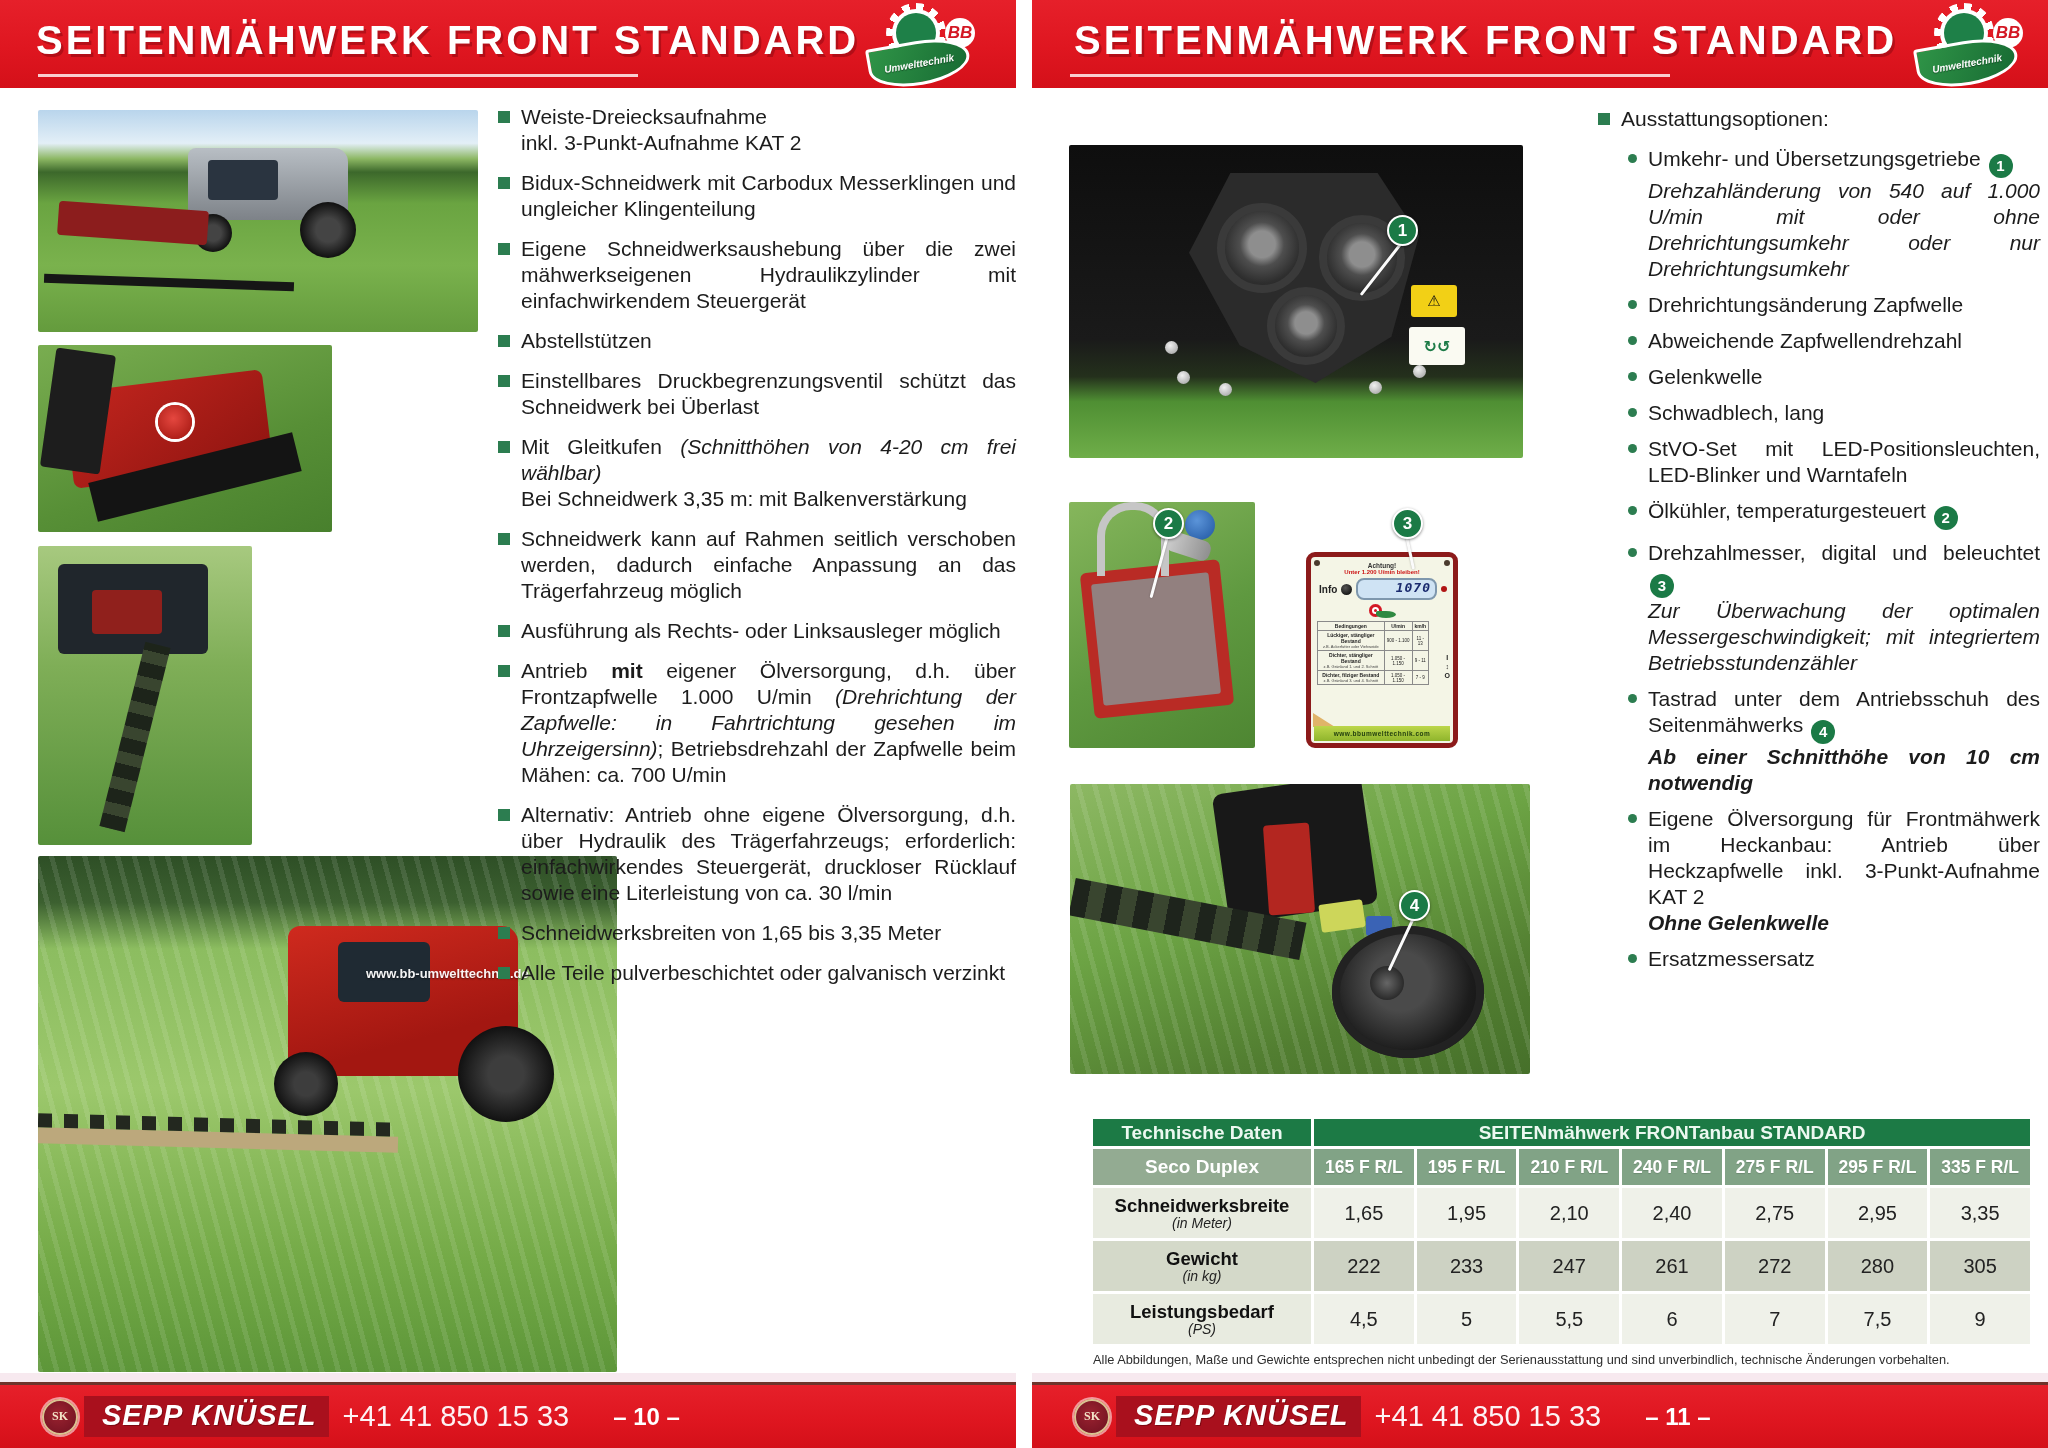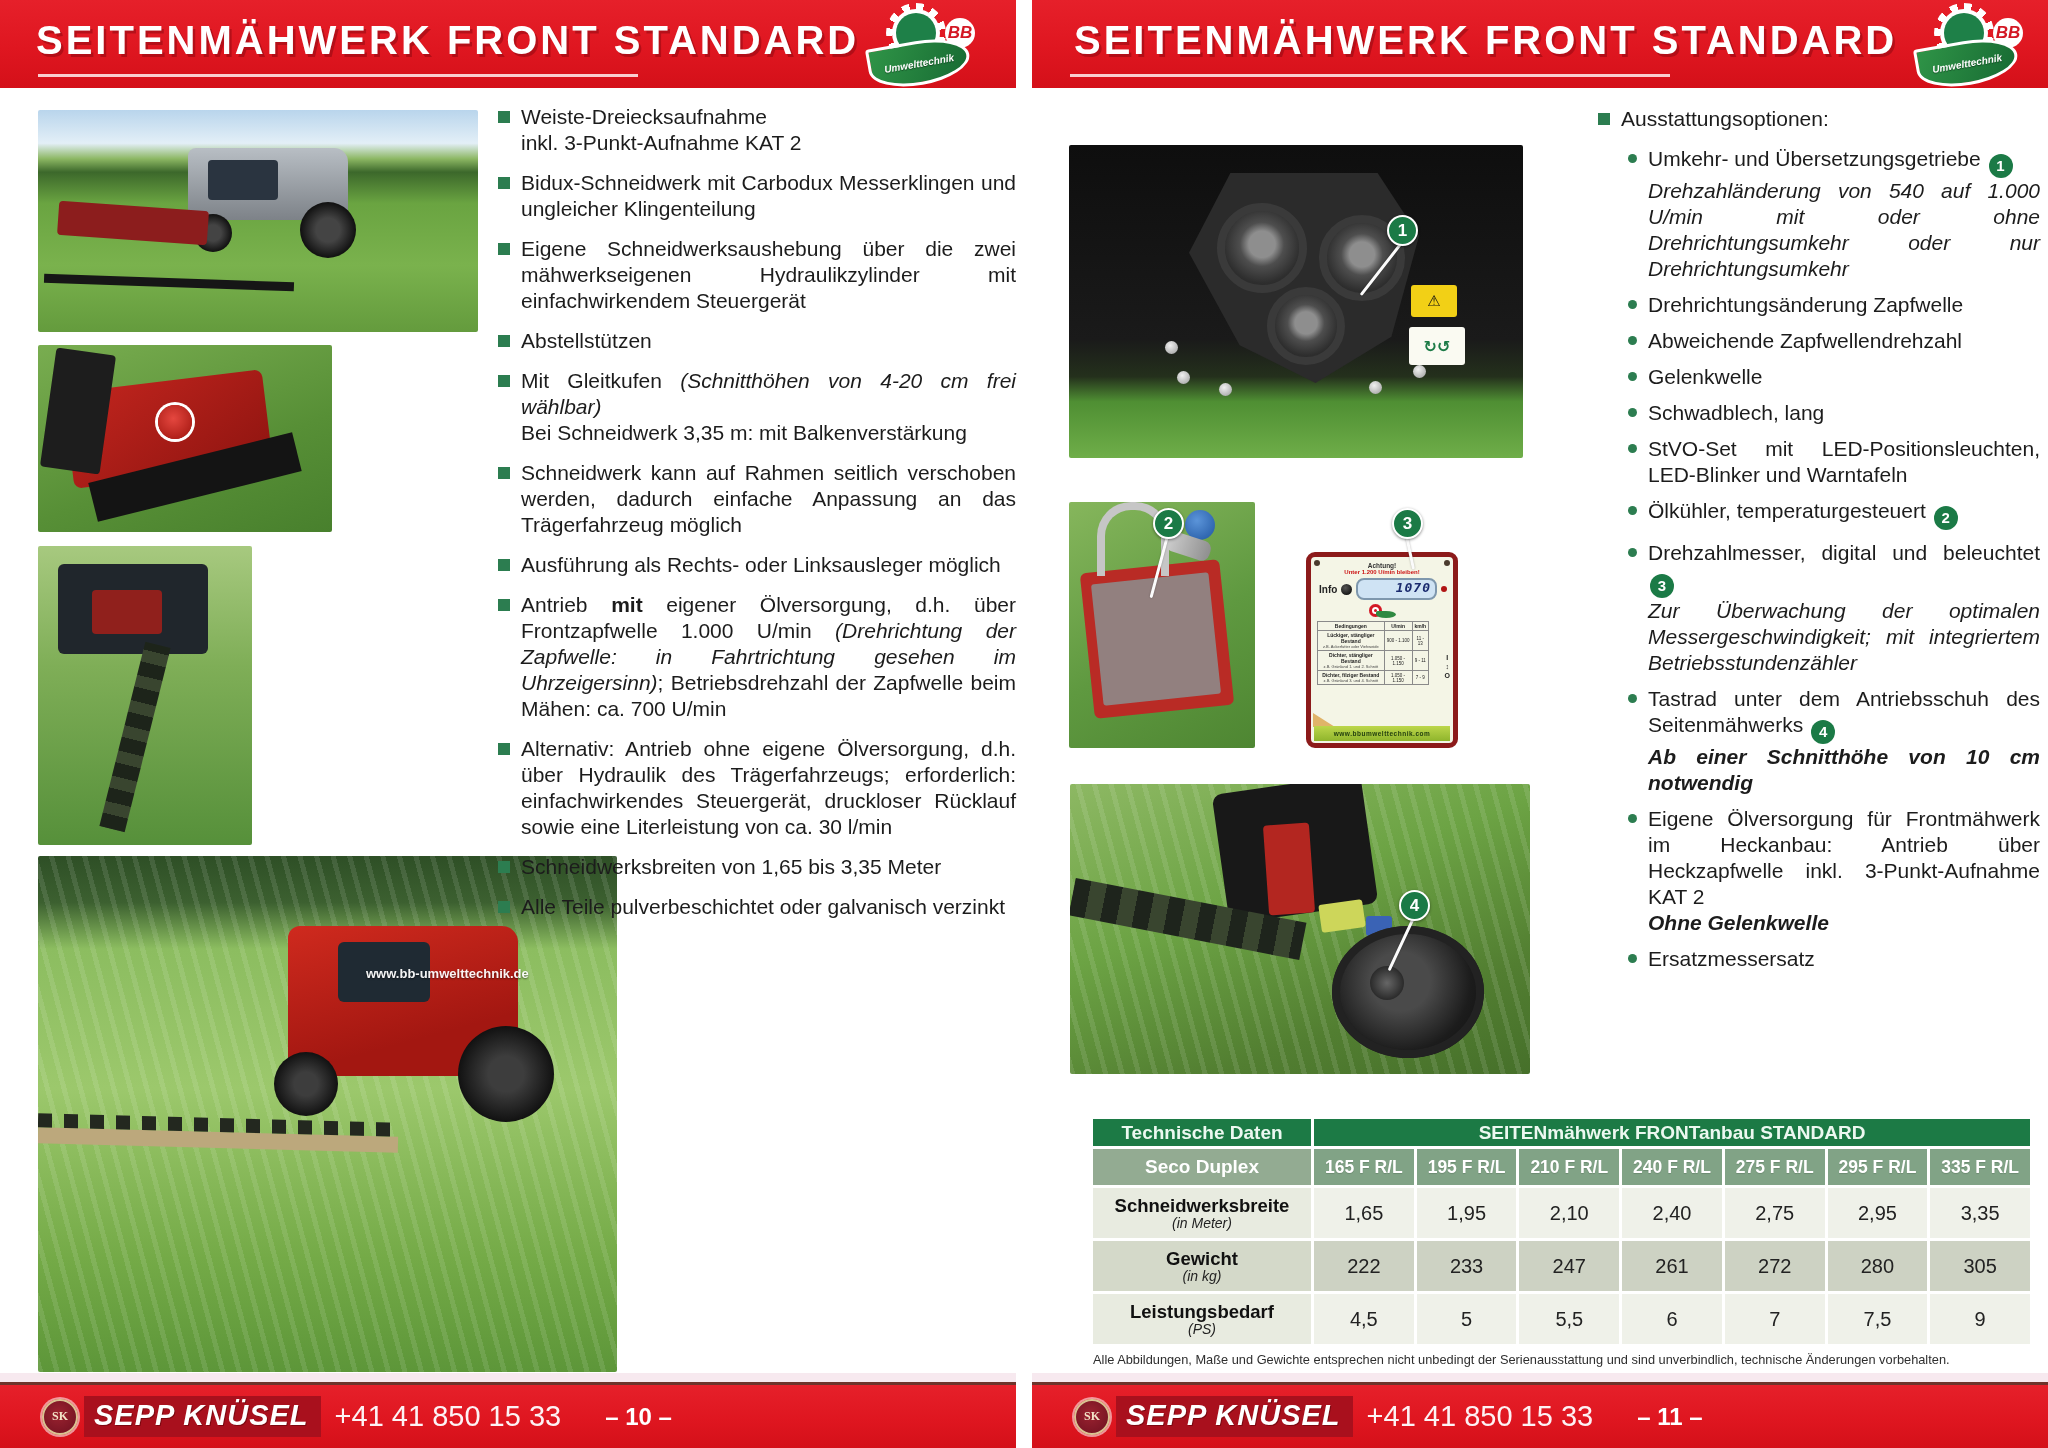--- a/index.html
+++ b/index.html
@@ -111,21 +111,21 @@
   .tt-foot{margin-top:8px;font-size:12.8px;color:#2e2e2e;}
 
   
   .foot-strip{position:absolute;top:1373px;height:9px;background:#f7e9ef;border-bottom:3px solid #6e342b;}
   .page-l .foot-strip{left:0;right:8px;}
   .page-r .foot-strip{left:8px;right:0;}
   .ftr{top:1385px;height:63px;display:flex;align-items:center;padding-left:42px;box-sizing:border-box;}
   .page-l .ftr{left:0;right:8px;}
   .page-r .ftr{left:8px;right:0;}
   .sk-circle{width:32px;height:32px;border-radius:50%;background:radial-gradient(circle at 45% 40%,#9c2330,#6d1020);border:2px solid #d9c291;box-shadow:0 0 0 2px rgba(255,255,255,.55);display:flex;align-items:center;justify-content:center;color:#f3e4c8;font-family:"Liberation Serif",serif;font-size:12px;font-weight:700;flex:none;}
-  .brand-box{margin-left:6px;background:#a9101d;padding:3px 12px 5px 10px;color:#fff;font-weight:900;font-style:italic;font-size:29px;letter-spacing:1px;white-space:nowrap;text-shadow:1px 1px 0 rgba(80,0,6,.5);}
+  .brand-box{margin-left:6px;background:#a9101d;padding:3px 12px 5px 18px;color:#fff;font-weight:900;font-style:italic;font-size:29px;letter-spacing:1px;white-space:nowrap;text-shadow:1px 1px 0 rgba(80,0,6,.5);}
   .ftr-phone{margin-left:14px;color:#fdf2f4;font-size:29px;white-space:nowrap;}
   .ftr-page{margin-left:44px;color:#fff;font-size:24px;font-weight:700;white-space:nowrap;}
 </style>
 </head>
 <body>
 
 <div class="spread">
 
   <div class="page page-l">
     <div class="redbar hdr">
@@ -183,20 +183,24 @@
           <span class="bullet square"></span>
           <span class="li-text"><span>Bidux-Schneidwerk mit Carbodux Messerklingen und ungleicher Klingenteilung</span></span>
         </div>
         <div class="li">
           <span class="bullet square"></span>
           <span class="li-text"><span>Eigene Schneidwerksaushebung über die zwei mähwerkseigenen Hydraulikzylinder mit einfachwirkendem Steuergerät</span></span>
         </div>
         <div class="li">
           <span class="bullet square"></span>
           <span class="li-text"><span>Abstellstützen</span></span>
+        </div>
+        <div class="li">
+          <span class="bullet square"></span>
+          <span class="li-text"><span>Einstellbares Druckbegrenzungsventil schützt das Schneidwerk bei Überlast</span></span>
         </div>
         <div class="li">
           <span class="bullet square"></span>
           <span class="li-text"><span>Mit Gleitkufen </span><span class="i">(Schnitthöhen von 4-20 cm frei wählbar)</span><br><span>Bei Schneidwerk 3,35 m: mit Balkenverstärkung</span></span>
         </div>
         <div class="li">
           <span class="bullet square"></span>
           <span class="li-text"><span>Schneidwerk kann auf Rahmen seitlich verschoben werden, dadurch einfache Anpassung an das Trägerfahrzeug möglich</span></span>
         </div>
         <div class="li">

